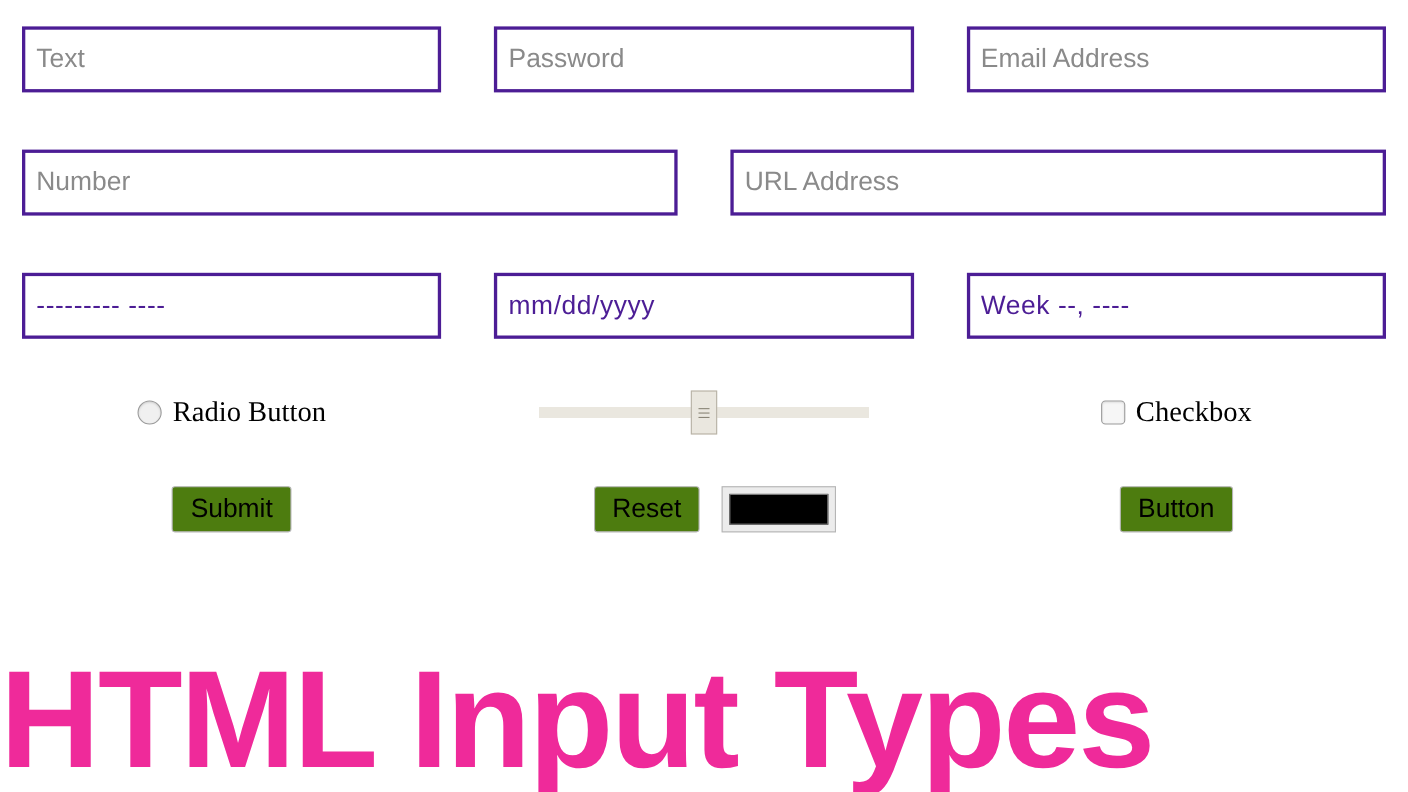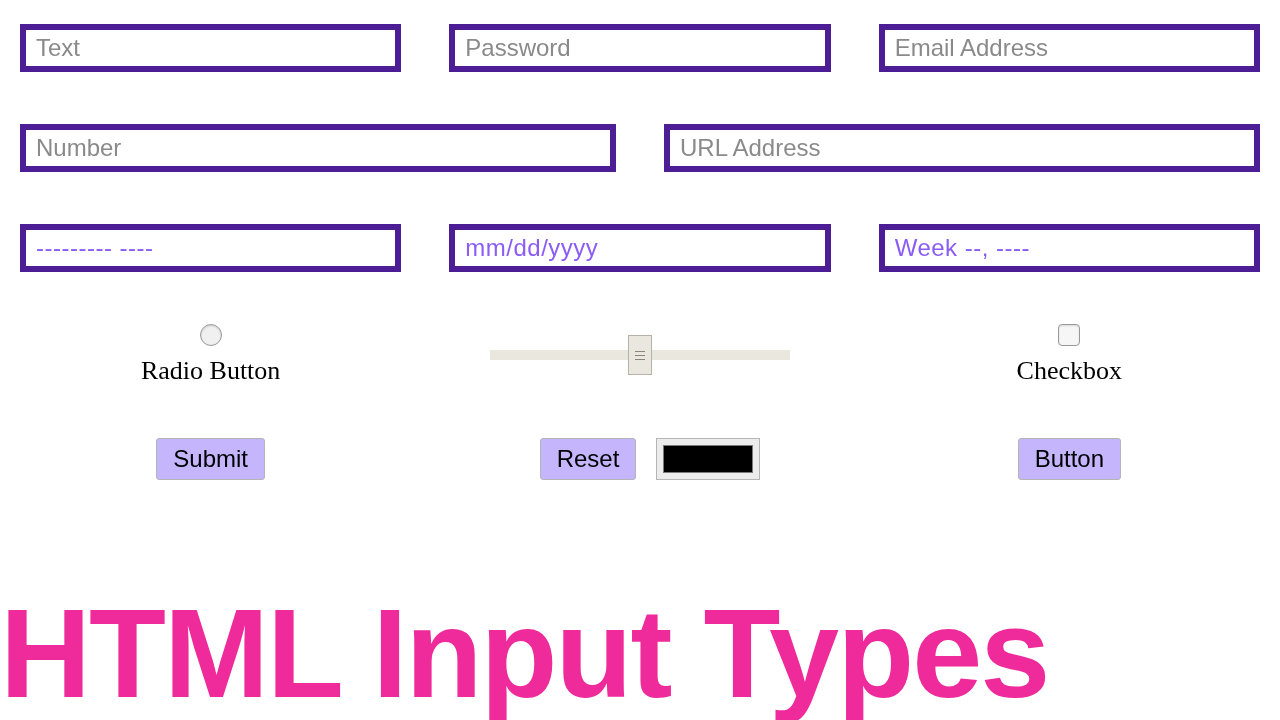--- a/index.html
+++ b/index.html
@@ -19,41 +19,40 @@
     }
     .cell {
       flex: 1;
       display: flex;
       align-items: center;
       justify-content: flex-start;
     }
     .cell.center { justify-content: center; }
     input.txt {
       width: 100%;
-      height: 48px;
+      height: 60px;
       font-size: 24px;
       padding: 4px 10px;
-      border: 6px solid #4c1d95;
+      border: 3px solid #4c1d95;
       background: #fff;
-      color: #8b5cf6;
+      color: #4c1d95;
       font-family: Arial, Helvetica, sans-serif;
     }
     input.txt::placeholder { color: #8a8a8a; }
     .mono {
       font-family: "Courier New", Courier, monospace;
       letter-spacing: 0.5px;
       color: #555;
     }
     .radio-wrap, .check-wrap {
       display: flex;
       align-items: center;
       gap: 10px;
       font-size: 26px;
       font-family: Georgia, 'Times New Roman', serif;
-      flex-direction: column;
     }
     .radio-dot {
       width: 22px; height: 22px;
       border-radius: 50%;
       border: 1px solid #999;
       background: #f0f0f0;
       box-shadow: inset 0 1px 2px rgba(0,0,0,0.15);
     }
     .checkbox {
       width: 22px; height: 22px;
@@ -87,21 +86,21 @@
       align-items: center;
       justify-content: center;
       gap: 3px;
     }
     .slider-thumb .line {
       width: 10px; height: 1px; background: #8a8577;
     }
     .btn {
       font-size: 24px;
       padding: 6px 16px;
-      background: #c4b5fd;
+      background: #4d7c0f;
       border: 1px solid #b5b5b5;
       border-radius: 3px;
       font-family: Arial, Helvetica, sans-serif;
       cursor: pointer;
     }
     .color-chip {
       width: 104px;
       height: 42px;
       border: 1px solid #b5b5b5;
       background: #ececec;

